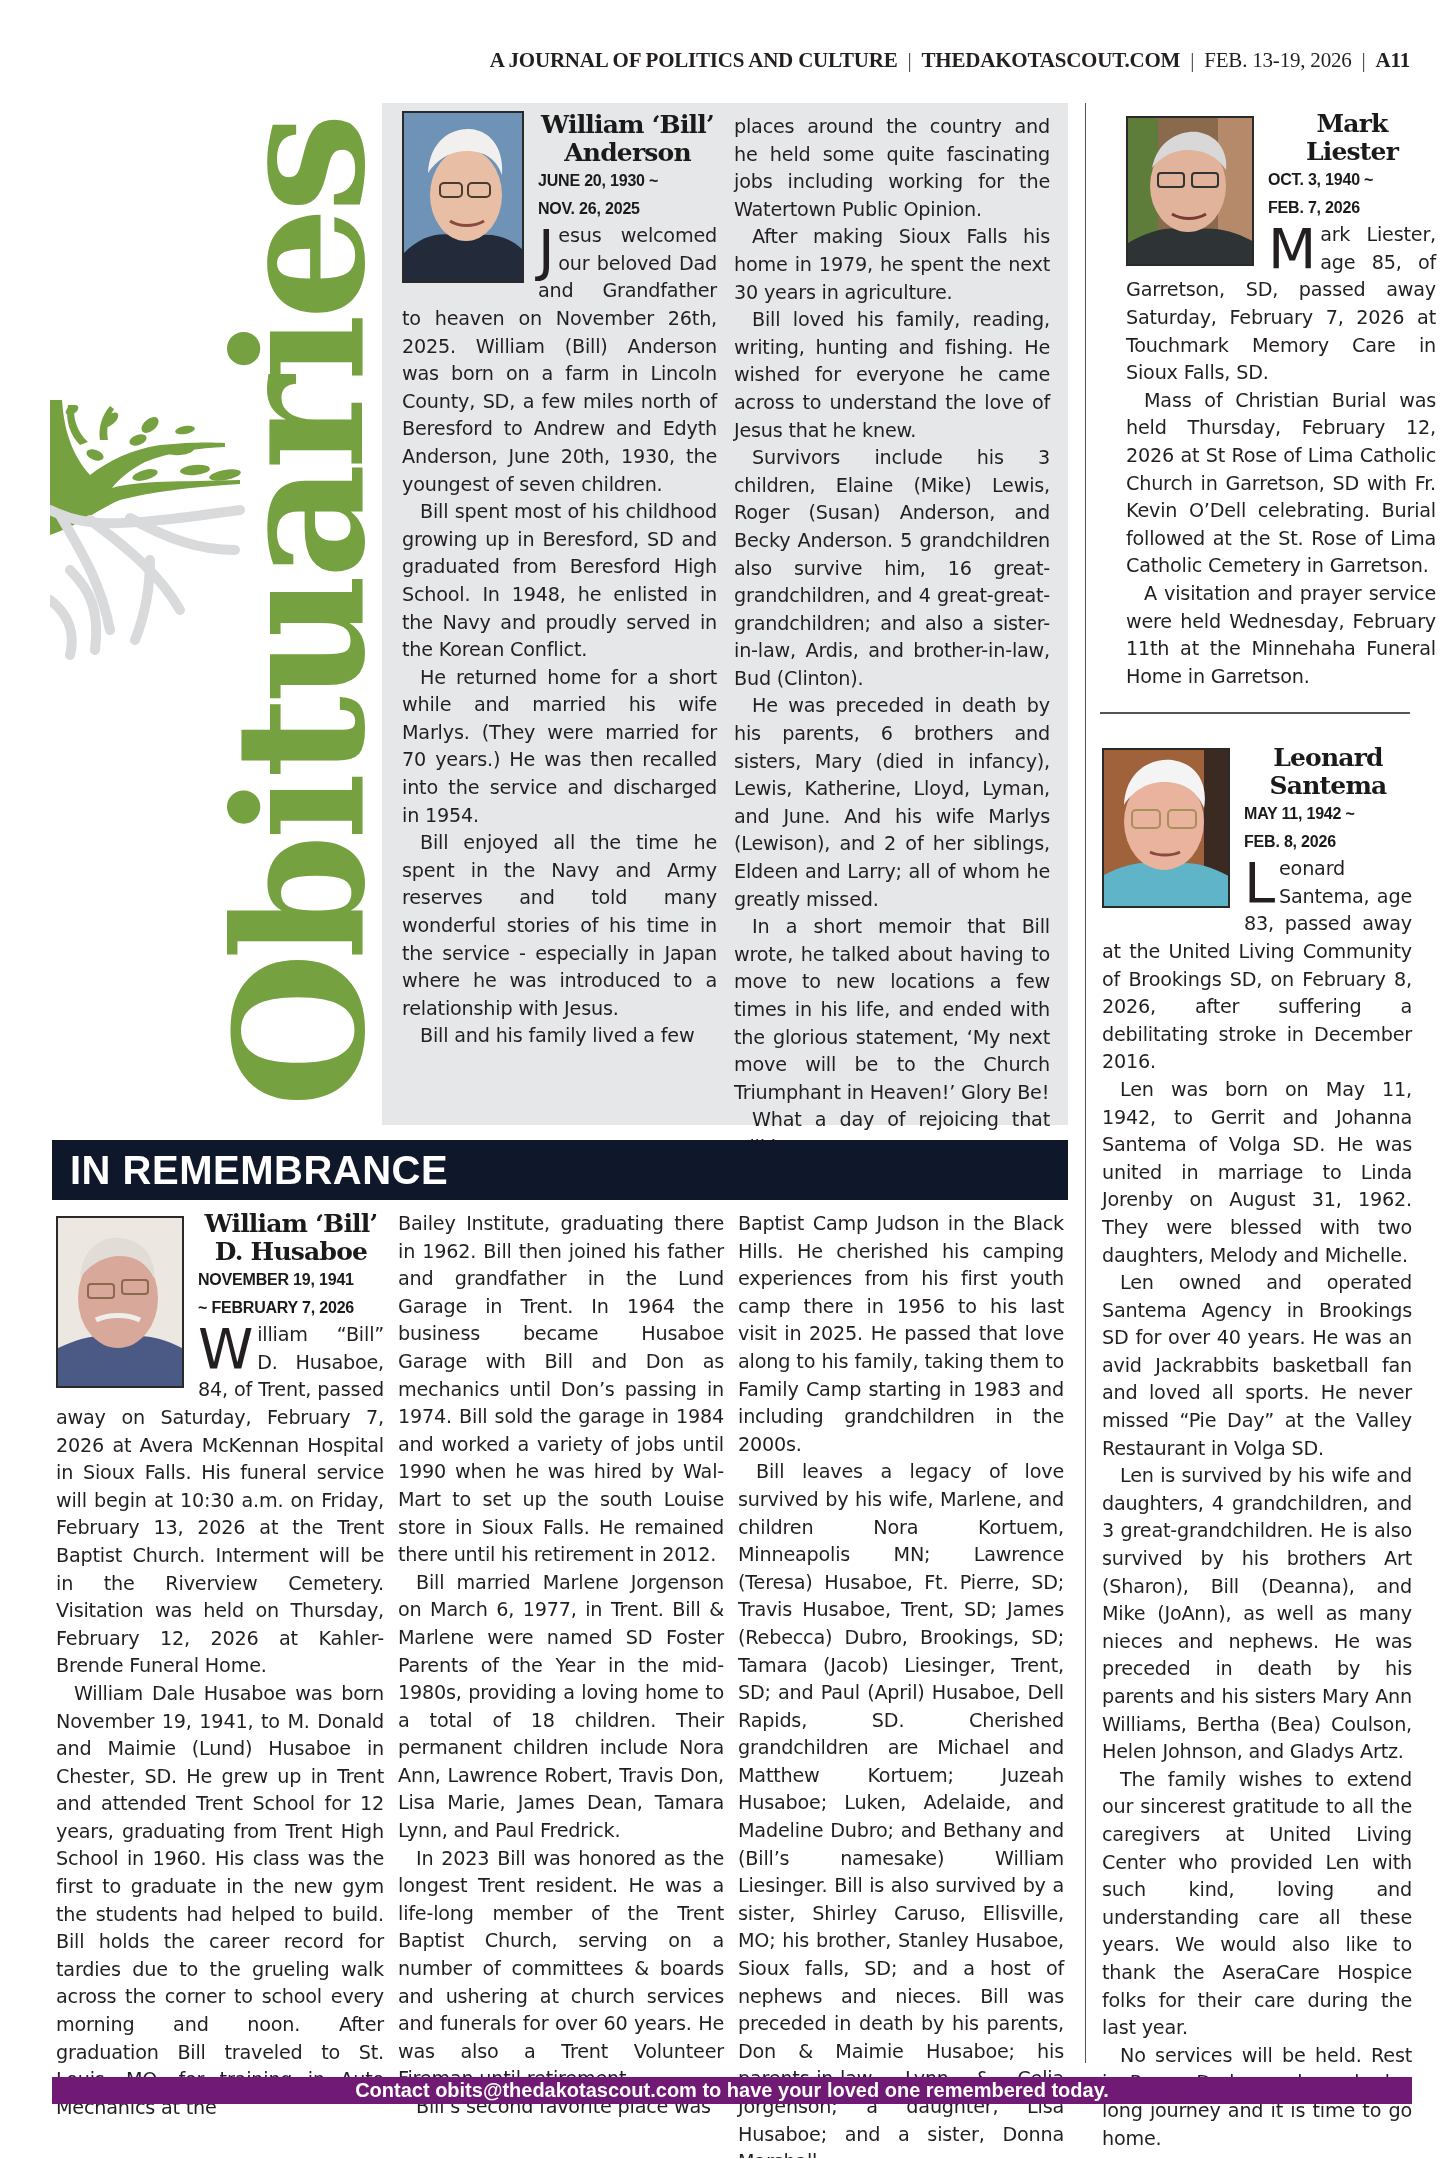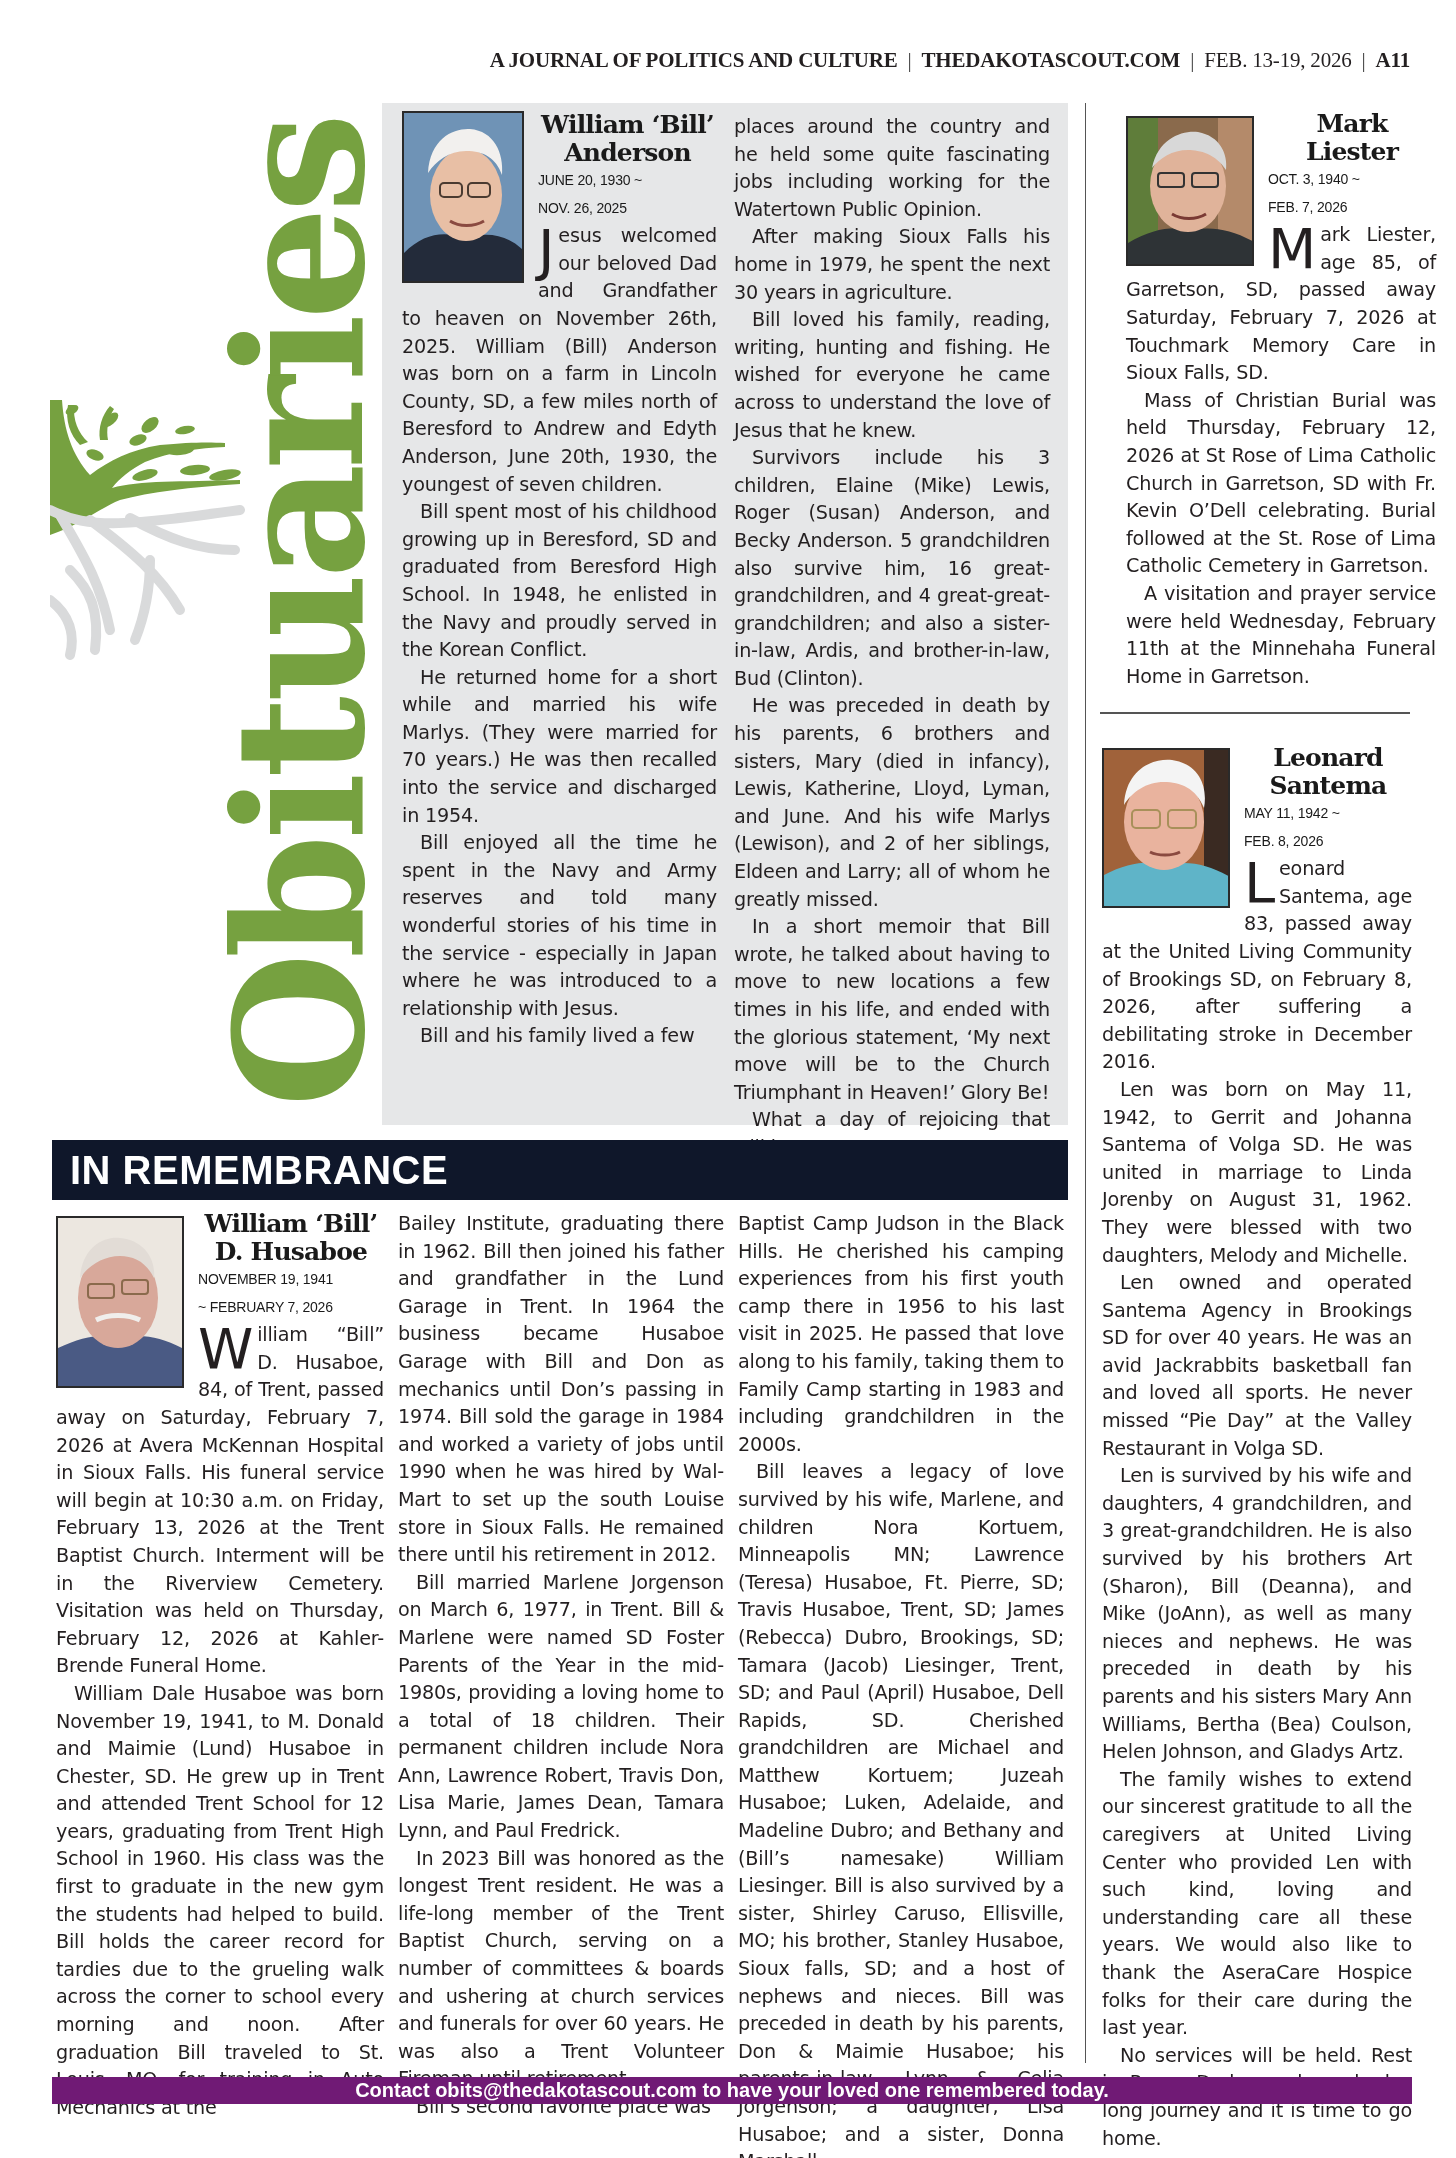--- a/index.html
+++ b/index.html
@@ -41,21 +41,21 @@
   .col p.first { text-indent: 0; }
   .photo {
     float: left; border: 2px solid #2a2a2a; margin-right: 14px; margin-bottom: 4px;
     position: relative; overflow: hidden;
   }
   .name {
     font-family: "DejaVu Serif", serif; font-weight: bold; font-size: 25px; line-height: 28px;
     letter-spacing: -0.8px; text-align: center; color: #1a1a1a;
   }
   .dates {
-    font-family: "Liberation Sans", sans-serif; font-weight: normal; font-size: 14px;
+    font-family: "Liberation Sans", sans-serif; font-weight: bold; font-size: 16px;
     line-height: 27.6px; text-align: left; color: #1a1a1a;
   }
   .dropcap {
     float: left; font-size: 56px; line-height: 48px; font-weight: normal;
     margin: 4px 4px 0 0; color: #231f20; font-family: "DejaVu Sans", sans-serif;
   }
 
   .divider-v { position: absolute; left: 1085px; top: 103px; width: 1px; height: 1960px; background: #555; }
   .divider-h { position: absolute; left: 1100px; top: 712px; width: 310px; height: 2px; background: #555; }
 

